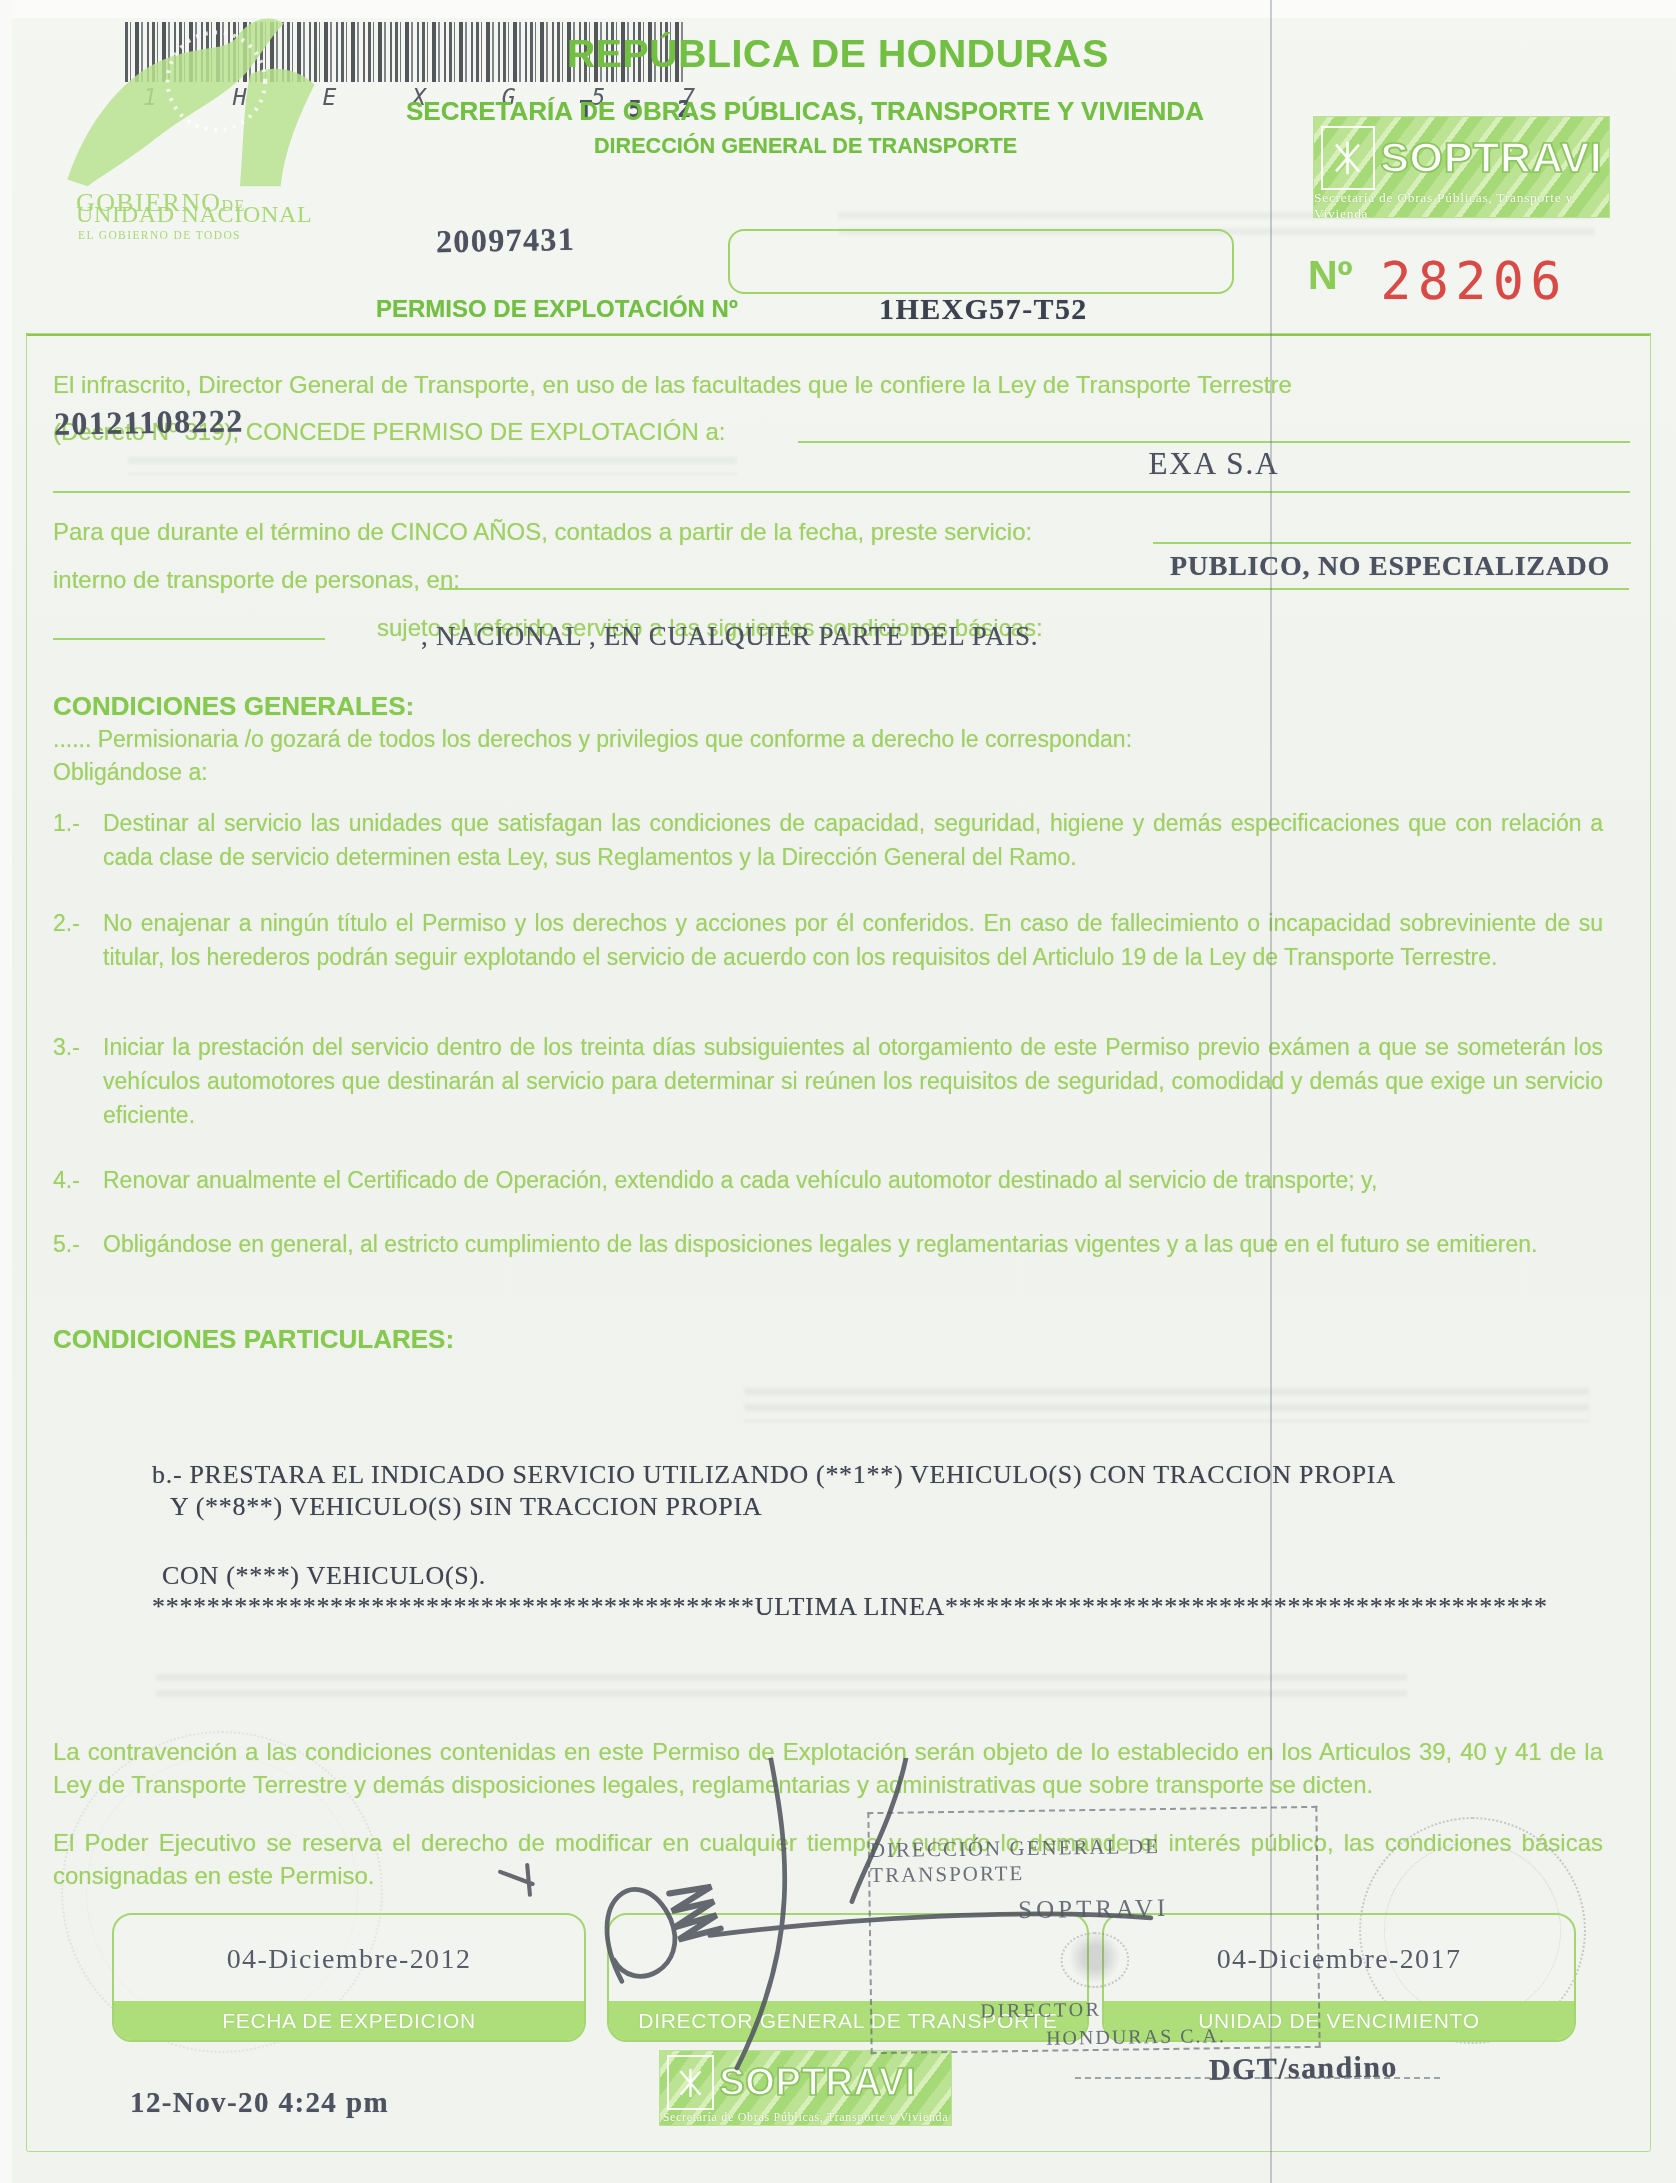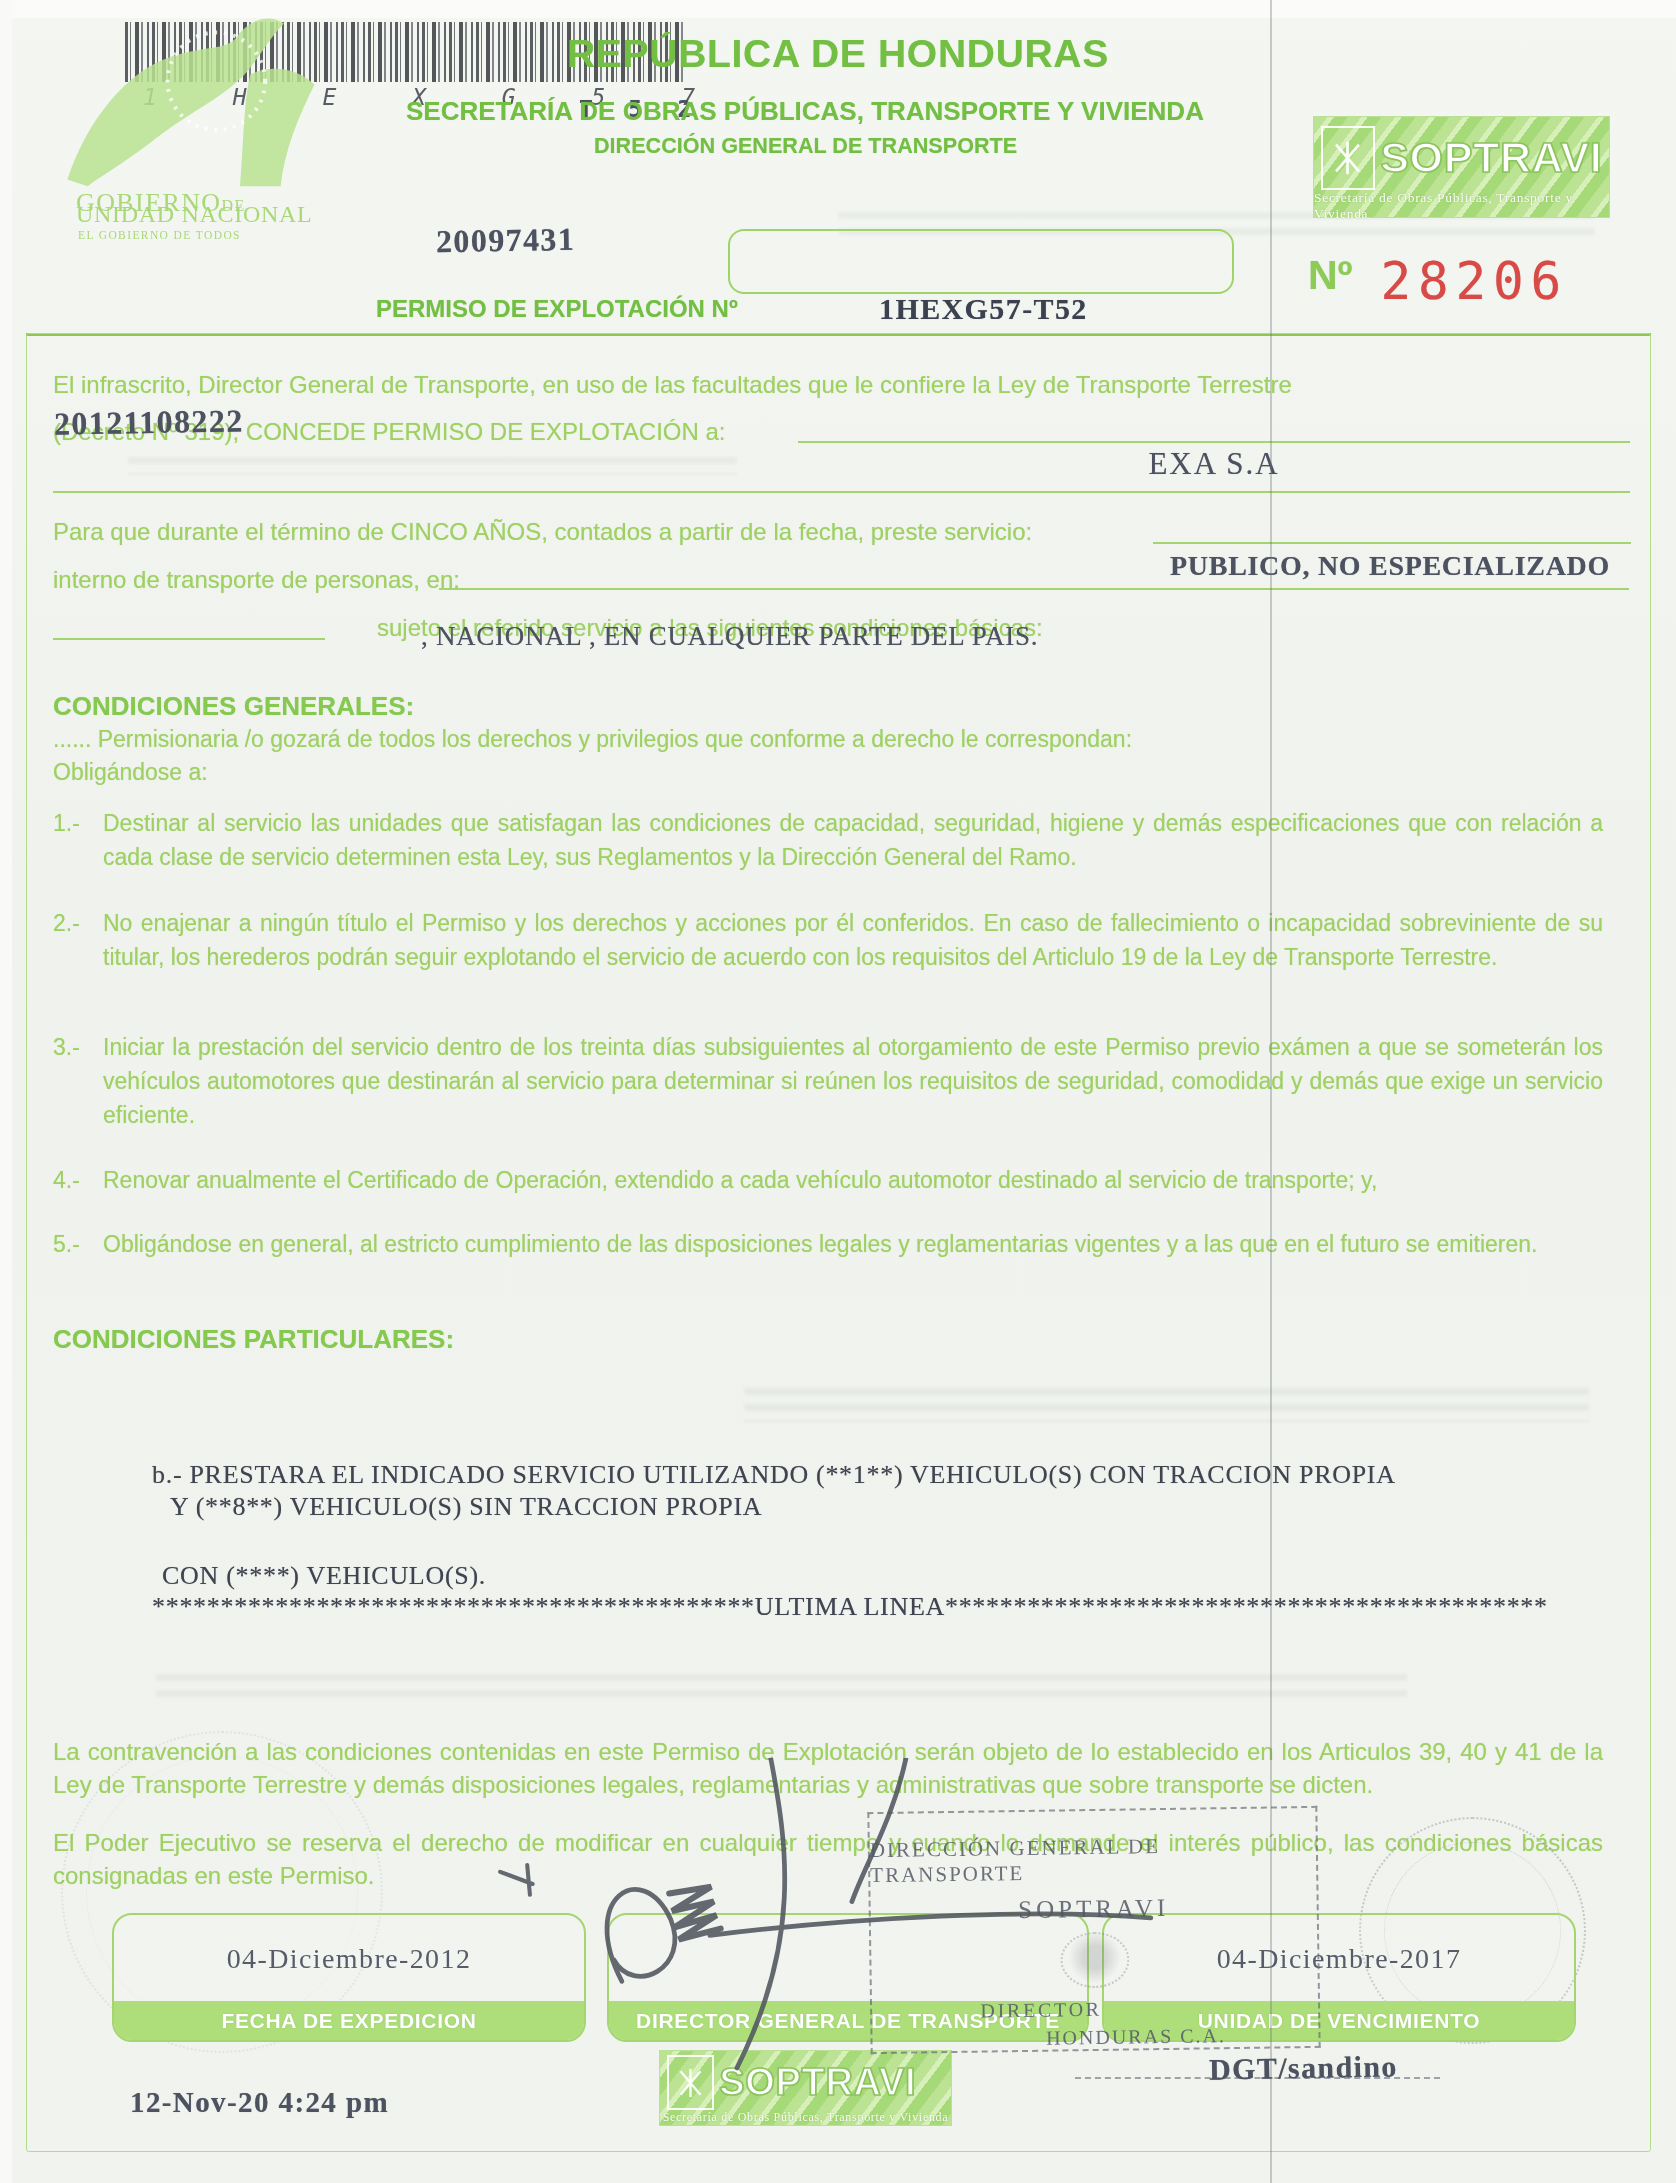--- a/index.html
+++ b/index.html
@@ -61,21 +61,21 @@
   .permit-code{left:879px;top:292px;font-size:30px;color:#3c4150;}
   
   .para{font-size:24px;line-height:33px;text-align:justify;}
   .cond{display:flex;font-size:23px;line-height:34px;}
   .cond .num{flex:0 0 50px;}
   .cond .txt{flex:1;text-align:justify;}
   .typed{font-size:26px;letter-spacing:0.7px;color:#3f4450;text-shadow:0 0 0.7px rgba(63,68,80,.5);}
   .ultima{white-space:nowrap;overflow:hidden;width:1460px;}
   
   .fbox{border:2px solid #a4d56f;border-radius:20px;height:125px;background:rgba(255,255,255,.12);}
-  .fbar{position:absolute;left:0;right:0;bottom:0;height:39px;background:#aede7a;border-radius:0 0 17.6px 17.6px;display:flex;align-items:center;justify-content:center;color:#ffffff;font-weight:bold;font-size:21px;letter-spacing:0.7px;text-shadow:0 0 1.4px rgba(130,190,90,.8);}
+  .fbar{position:absolute;left:0;right:0;bottom:0;height:39px;background:#aede7a;border-radius:0 0 17.6px 17.6px;display:flex;align-items:center;justify-content:center;color:#ffffff;font-weight:normal;font-size:21px;letter-spacing:0.7px;text-shadow:0 0 1.4px rgba(130,190,90,.8);}
   .fdate{position:absolute;left:0;right:0;top:28px;text-align:center;font-size:28px;color:#575c68;letter-spacing:1.4px;}
   
   .office-stamp{left:869px;top:1809px;width:446px;height:214px;border:2.7px dashed rgba(95,101,112,.65);transform:rotate(-.8deg);display:flex;flex-direction:column;align-items:center;padding-top:24px;gap:9.5px;z-index:7;color:rgba(82,88,100,.85);}
   .os-l1{font-size:21px;letter-spacing:2px;}
   .os-l2{font-size:25px;letter-spacing:4px;}
   .os-emblem{width:65px;height:65px;border-radius:50%;border:2px dotted rgba(95,101,112,.5);opacity:.6;background:radial-gradient(circle at 50% 45%,rgba(95,101,112,.35) 0 26%,transparent 60%);}
   .os-l3{font-size:20px;letter-spacing:2.7px;margin-left:-108px;}
   .os-l4{font-size:20px;letter-spacing:2px;margin-left:81px;margin-top:-4px;}
   .seal{border-radius:50%;border:2px dotted rgba(120,128,138,.38);}
   .seal-inner{border-radius:50%;border:1.4px dotted rgba(120,128,138,.3);position:absolute;inset:23px;}

